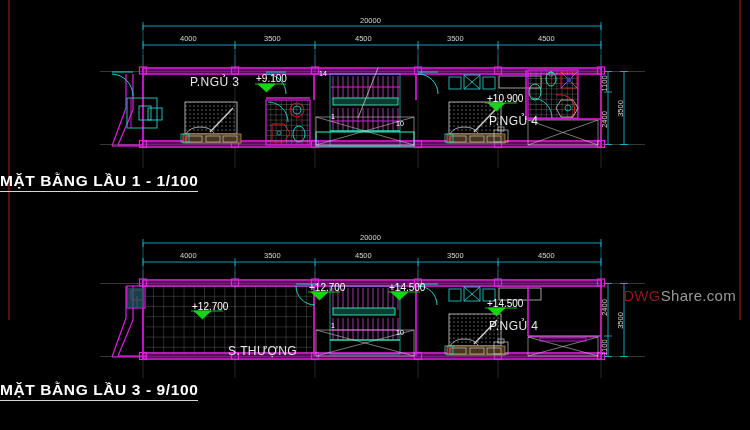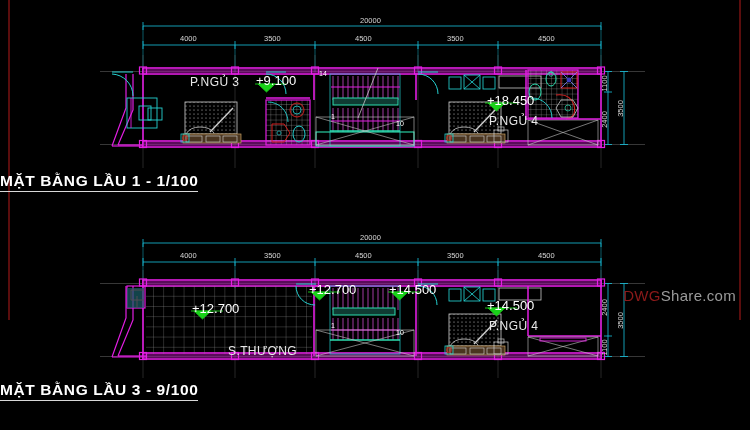--- a/index.html
+++ b/index.html
@@ -15,21 +15,21 @@
   .wm .dwg{color:#8c1a1a;}
   .plan-title{position:absolute;color:#ffffff;font-size:15.5px;font-weight:bold;
       letter-spacing:.6px;white-space:nowrap;text-align:left;
       font-family:"Liberation Sans",sans-serif;}
   .plan-title span.ul{border-bottom:1.4px solid #d8d8d8;padding-bottom:2px;}
   .t1{left:0;right:0;top:172px;}
   .t2{left:0;right:0;top:381px;}
   .lbl{position:absolute;white-space:nowrap;font-family:"Liberation Sans",sans-serif;}
   .lbl-dim{color:#d7d7d7;font-size:7.5px;}
   .lbl-room{color:#e8e8e8;font-size:12px;letter-spacing:.4px;}
-  .lbl-level{color:#ffffff;font-size:13px;}
+  .lbl-level{color:#ffffff;font-size:10px;}
   .lbl-step{color:#ffffff;font-size:7px;}
   .lbl-vert{transform-origin:center;}
 </style>
 </head>
 <body>
 
 <div id="cad-root">
 
   <div class="frame-line frame-left"></div>
   <div class="frame-line frame-right"></div>
@@ -491,21 +491,21 @@
   <div class="lbl lbl-dim" style="left:447px;top:34px;">3500</div>
   <div class="lbl lbl-dim" style="left:538px;top:34px;">4500</div>
 
   <div class="lbl lbl-dim lbl-vert" style="left:596px;top:79px;transform:rotate(-90deg);">1100</div>
   <div class="lbl lbl-dim lbl-vert" style="left:596px;top:115px;transform:rotate(-90deg);">2400</div>
   <div class="lbl lbl-dim lbl-vert" style="left:612px;top:104px;transform:rotate(-90deg);">3500</div>
 
   <div class="lbl lbl-room" style="left:190px;top:75px;">P.NGỦ  3</div>
   <div class="lbl lbl-level" style="left:256px;top:73px;">+9.100</div>
   <div class="lbl lbl-room" style="left:489px;top:114px;">P.NGỦ  4</div>
-  <div class="lbl lbl-level" style="left:487px;top:93px;">+18.450</div>
+  <div class="lbl lbl-level" style="left:487px;top:93px;">+10.900</div>
 
   <div class="lbl lbl-step" style="left:319px;top:70px;">14</div>
   <div class="lbl lbl-step" style="left:331px;top:113px;">1</div>
   <div class="lbl lbl-step" style="left:396px;top:120px;">10</div>
 
   <div class="plan-title t1">
     <span class="ul">MẶT BẰNG LẦU 1 - 1/100</span>
   </div>
 
   <div class="lbl lbl-dim" style="left:360px;top:233px;">20000</div>

